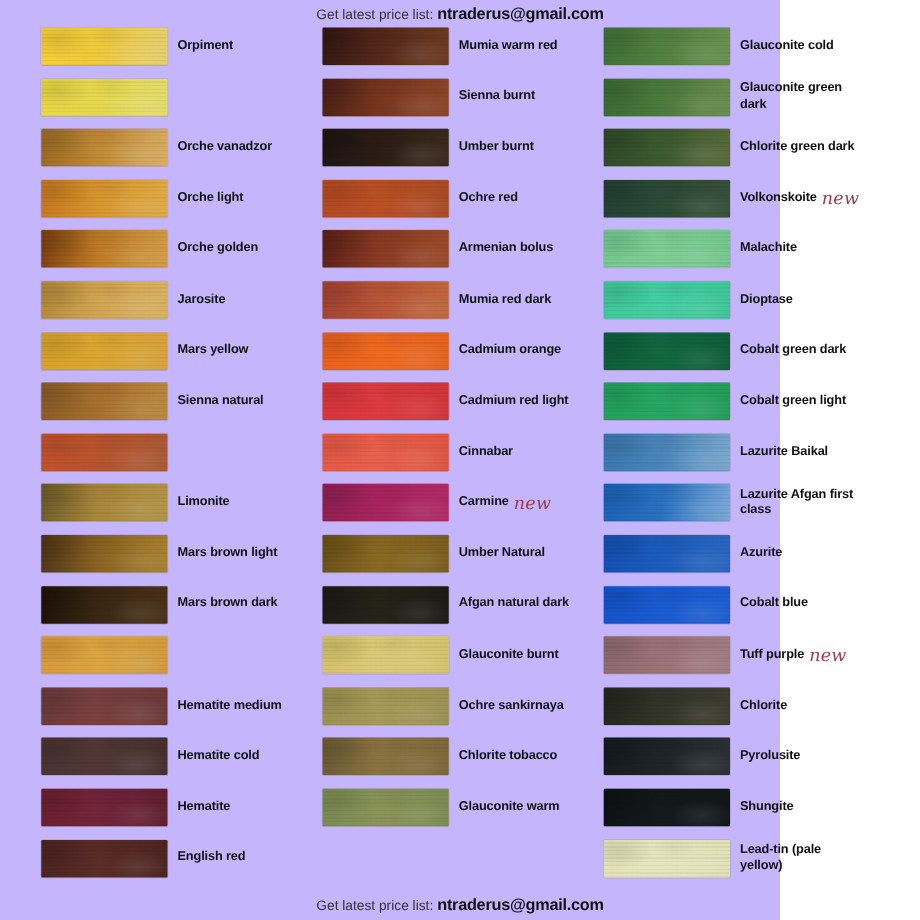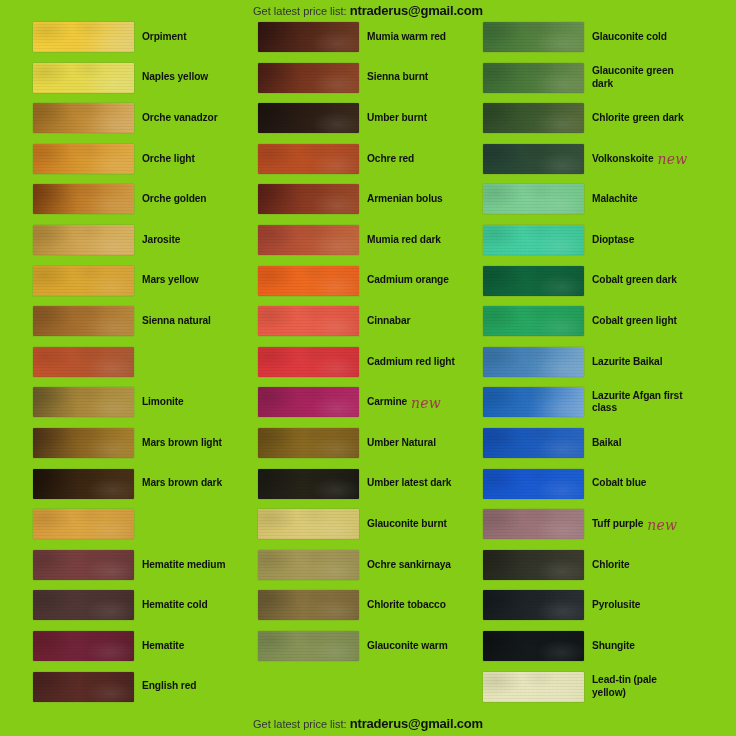--- a/index.html
+++ b/index.html
@@ -1,17 +1,17 @@
 <!DOCTYPE html>
 <html><head>
 <meta charset="utf-8">
 <style>
   html,body{margin:0;padding:0;background:#ffffff;}
   body{width:736px;height:736px;font-family:"Liberation Sans",sans-serif;color:#1a1a1a;overflow:hidden;position:relative;}
-  .sheet{width:736px;height:736px;position:relative;background:#84cc16;}
+  .sheet{width:624px;height:736px;position:relative;background:#c4b5fd;}
 
   .contact{
     position:absolute;left:0;width:736px;text-align:center;
     font-size:11.5px;color:#2a2a2a;white-space:nowrap;
   }
   .contact .lead{font-weight:400;font-size:11px;color:#333;}
   .contact .mail{font-weight:bold;font-size:13px;color:#111;letter-spacing:-0.2px;}
   .contact-top{top:3px;}
   .contact-bottom{top:716px;}
 
@@ -74,23 +74,20 @@
           </div>
           <div class="label">
             <span class="txt">Orpiment</span>
           </div>
         </div>
         <div class="row">
           <div class="swatch" style="background: linear-gradient(100deg, rgb(234, 216, 68) 0%, rgb(230, 217, 78) 46%, rgb(226, 220, 110) 100%);">
             <div class="tex"></div>
             <div class="tex2"></div>
           </div>
-          <div class="label">
-            <span class="txt">Naples yellow</span>
-          </div>
         </div>
         <div class="row">
           <div class="swatch" style="background: linear-gradient(100deg, rgb(154, 106, 35) 0%, rgb(192, 138, 54) 46%, rgb(216, 174, 99) 100%);">
             <div class="tex"></div>
             <div class="tex2"></div>
           </div>
           <div class="label">
             <span class="txt">Orche vanadzor</span>
           </div>
         </div>
@@ -273,35 +270,35 @@
         <div class="row">
           <div class="swatch" style="background: linear-gradient(100deg, rgb(232, 95, 28) 0%, rgb(238, 106, 32) 46%, rgb(228, 98, 31) 100%);">
             <div class="tex"></div>
             <div class="tex2"></div>
           </div>
           <div class="label">
             <span class="txt">Cadmium orange</span>
           </div>
         </div>
         <div class="row">
+          <div class="swatch" style="background: linear-gradient(100deg, rgb(216, 52, 58) 0%, rgb(221, 59, 63) 46%, rgb(207, 51, 56) 100%);">
+            <div class="tex"></div>
+            <div class="tex2"></div>
+          </div>
+          <div class="label">
+            <span class="txt">Cadmium red light</span>
+          </div>
+        </div>
+        <div class="row">
           <div class="swatch" style="background: linear-gradient(100deg, rgb(229, 90, 70) 0%, rgb(233, 96, 75) 46%, rgb(221, 84, 66) 100%);">
             <div class="tex"></div>
             <div class="tex2"></div>
           </div>
           <div class="label">
             <span class="txt">Cinnabar</span>
-          </div>
-        </div>
-        <div class="row">
-          <div class="swatch" style="background: linear-gradient(100deg, rgb(216, 52, 58) 0%, rgb(221, 59, 63) 46%, rgb(207, 51, 56) 100%);">
-            <div class="tex"></div>
-            <div class="tex2"></div>
-          </div>
-          <div class="label">
-            <span class="txt">Cadmium red light</span>
           </div>
         </div>
         <div class="row">
           <div class="swatch" style="background: linear-gradient(100deg, rgb(142, 32, 80) 0%, rgb(168, 36, 94) 46%, rgb(176, 42, 102) 100%);">
             <div class="tex"></div>
             <div class="tex2"></div>
           </div>
           <div class="label">
             <span class="txt">Carmine</span>
             <span class="new" style="color: rgb(156, 59, 74);">new</span>
@@ -315,21 +312,21 @@
           <div class="label">
             <span class="txt">Umber Natural</span>
           </div>
         </div>
         <div class="row">
           <div class="swatch" style="background: linear-gradient(100deg, rgb(27, 26, 20) 0%, rgb(38, 35, 24) 46%, rgb(26, 25, 19) 100%);">
             <div class="tex"></div>
             <div class="tex2"></div>
           </div>
           <div class="label">
-            <span class="txt">Umber latest dark</span>
+            <span class="txt">Afgan natural dark</span>
           </div>
         </div>
         <div class="row">
           <div class="swatch" style="background: linear-gradient(100deg, rgb(212, 194, 106) 0%, rgb(220, 203, 120) 46%, rgb(210, 195, 109) 100%);">
             <div class="tex"></div>
             <div class="tex2"></div>
           </div>
           <div class="label">
             <span class="txt">Glauconite burnt</span>
           </div>
@@ -453,21 +450,21 @@
           <div class="label">
             <span class="txt">Lazurite Afgan first class</span>
           </div>
         </div>
         <div class="row">
           <div class="swatch" style="background: linear-gradient(100deg, rgb(20, 80, 180) 0%, rgb(28, 92, 190) 46%, rgb(42, 102, 192) 100%);">
             <div class="tex"></div>
             <div class="tex2"></div>
           </div>
           <div class="label">
-            <span class="txt">Baikal</span>
+            <span class="txt">Azurite</span>
           </div>
         </div>
         <div class="row">
           <div class="swatch" style="background: linear-gradient(100deg, rgb(20, 83, 200) 0%, rgb(26, 90, 210) 46%, rgb(28, 94, 208) 100%);">
             <div class="tex"></div>
             <div class="tex2"></div>
           </div>
           <div class="label">
             <span class="txt">Cobalt blue</span>
           </div>

